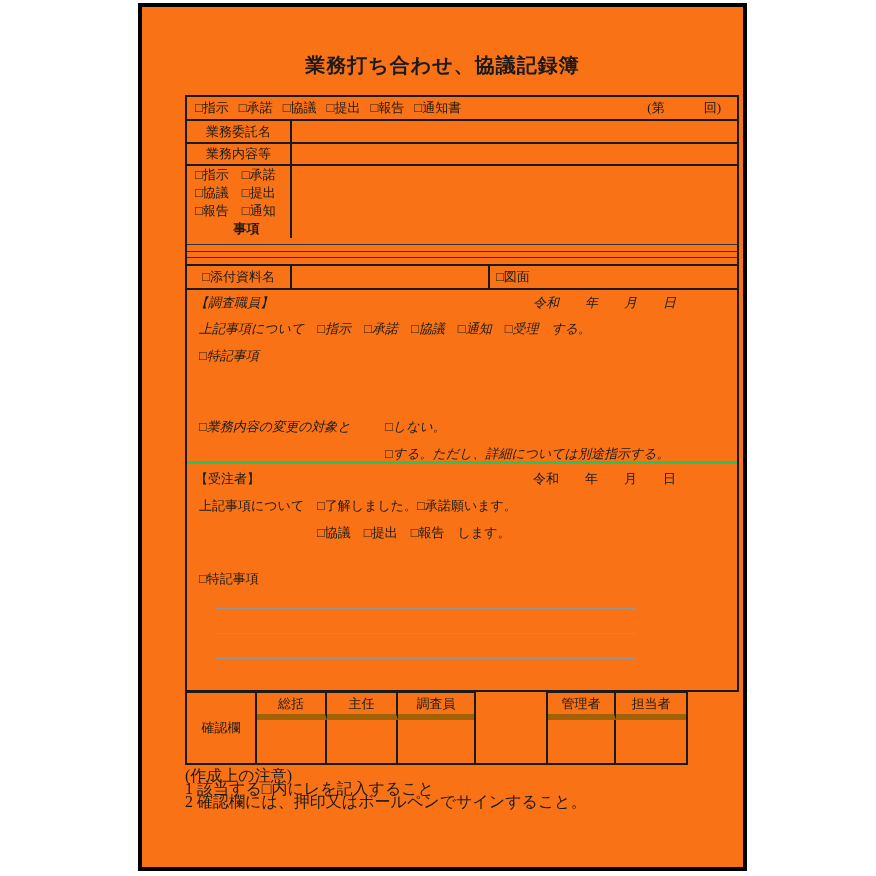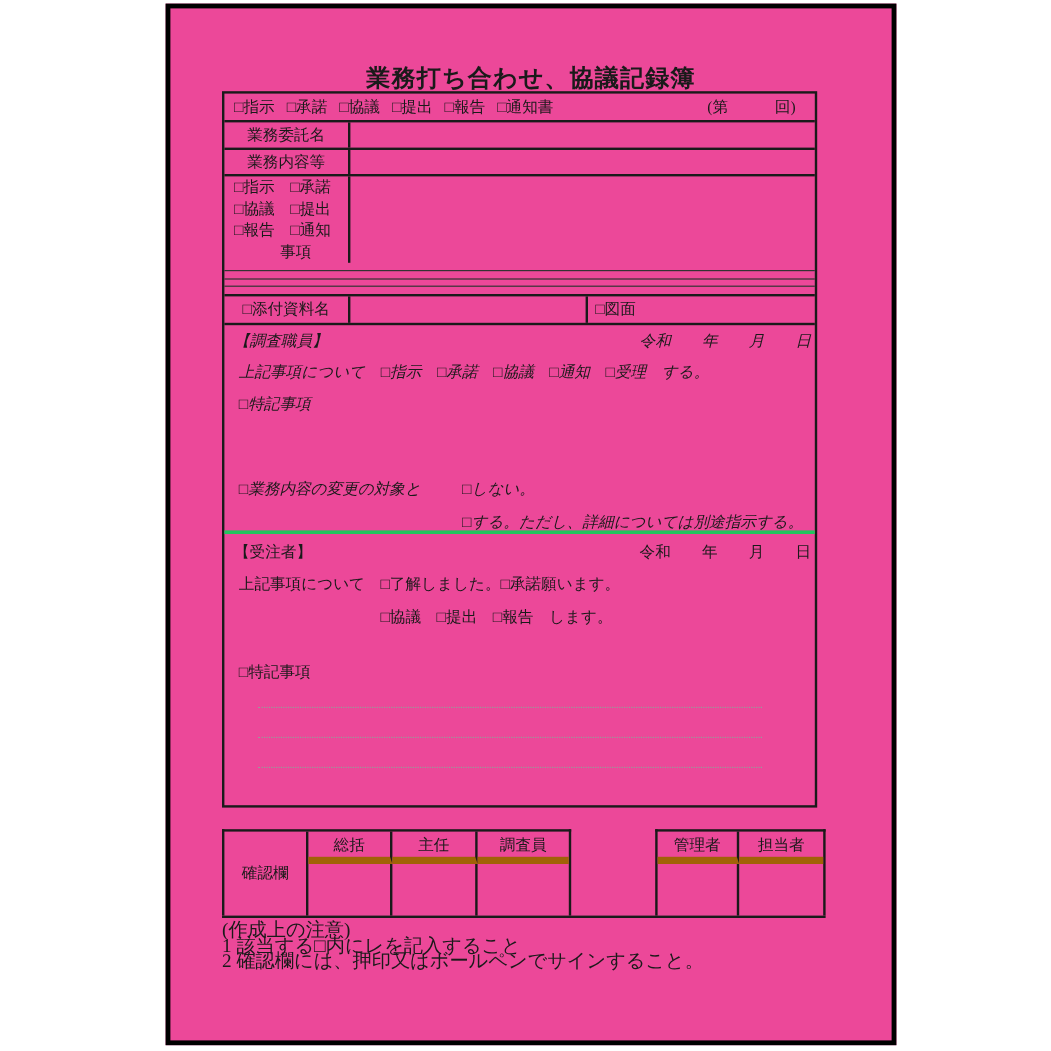--- a/index.html
+++ b/index.html
@@ -1,38 +1,38 @@
 <!DOCTYPE html>
 <html><head>
 <meta charset="utf-8">
 <style>
   * { box-sizing: border-box; margin: 0; padding: 0; }
   html,body { width: 876px; height: 876px; background: #ffffff;
     font-family: "Liberation Serif", "DejaVu Serif", serif; color: #1a1a1a; }
   .paper { position: absolute; left: 138px; top: 3px; width: 609px; height: 868px;
-    border: 4px solid #000; background: #ec4899; }
+    border: 4px solid #000; background: #f97316; }
   .title { position: absolute; top: 45px; left: 0; width: 100%; text-align: center;
     font-size: 20px; font-weight: bold; letter-spacing: 1px; }
-  .main-table { position: absolute; left: 43px; top: 69px; width: 496px;
+  .main-table { position: absolute; left: 43px; top: 88px; width: 554px;
     border: 2px solid #1a1a1a; font-size: 13px; }
   .row-doctype { height: 24px; border-bottom: 2px solid #1a1a1a; display: flex;
     align-items: center; padding-left: 8px; }
   .row-doctype .cb { margin-right: 10px; }
   .row-doctype .counter { margin-left: auto; margin-right: 16px; }
   .row-labeled { display: flex; border-bottom: 2px solid #1a1a1a; }
   .row-labeled.r1 { height: 23px; }
   .row-labeled.r2 { height: 22px; gap: 16px; }
   .cell-label { width: 105px; border-right: 2px solid #1a1a1a; display: flex;
     align-items: center; justify-content: center; }
   .cell-fill { flex: 1; }
   .category { display: flex; height: 100px; border-bottom: 2px solid #1a1a1a; flex-direction: column; }
   .cat-left { width: 105px; border-right: 2px solid #1a1a1a; display: flex;
     flex-direction: column; }
   .cat-left .cl-line { flex: 1; display: flex; align-items: center; padding-left: 8px; }
-  .cat-left .cl-line.center { justify-content: center; padding-left: 16px; }
+  .cat-left .cl-line.center { justify-content: center; padding-left: 16px; font-weight: bold; }
   .cat-right { flex: 1; display: flex; flex-direction: column; }
   .cat-right .cr-row { flex: 1; }
   .cat-right .cr-row.div { border-bottom: 1px solid #333; }
   .row-attach { display: flex; height: 24px; border-bottom: 2px solid #1a1a1a; }
   .attach-mid { width: 198px; border-right: 2px solid #1a1a1a; }
   .attach-right { flex: 1; display: flex; align-items: center; padding-left: 6px; }
   .section { position: relative; }
   .sec-surveyor { height: 174px; border-bottom: 3px solid #22c55e; font-style: italic; }
   .sec-contractor { height: 226px; }
   .abs { position: absolute; white-space: nowrap; }

